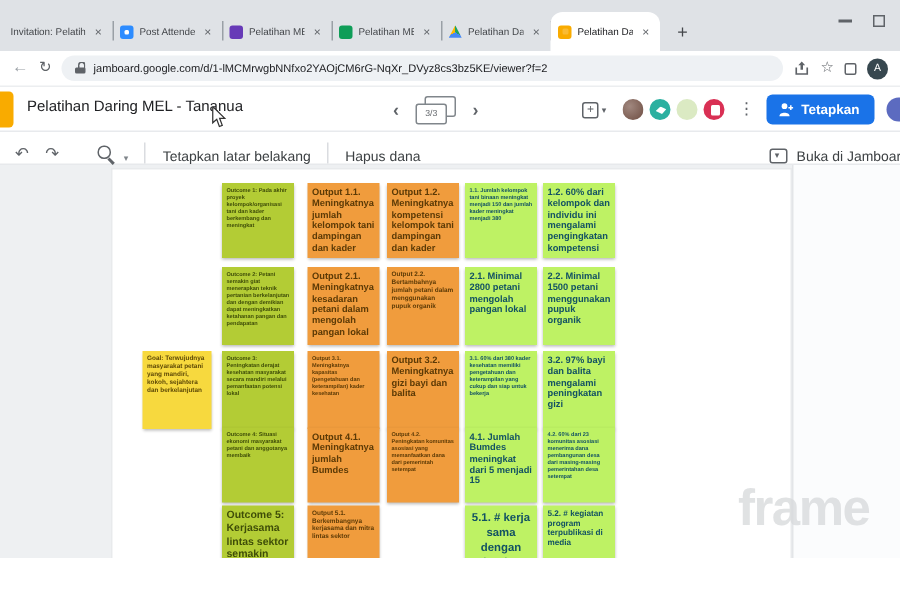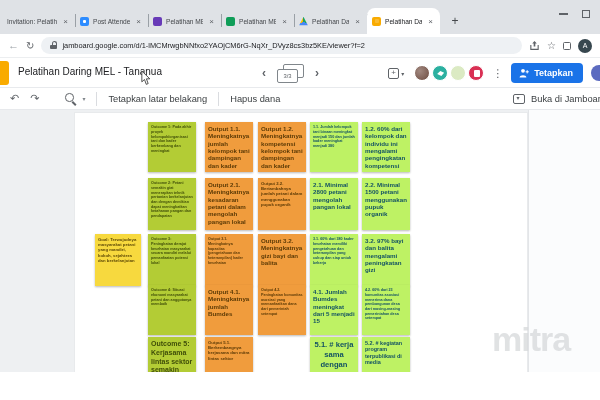--- a/index.html
+++ b/index.html
@@ -84,21 +84,21 @@
   .av4{background:#d93054;position:relative}
   .av4::after{content:"";position:absolute;left:5px;top:4px;width:6px;height:7px;background:#fff;border-radius:1px}
   .i-kebab{color:#5f6368;font-size:11px;line-height:1}
   .i-kebab::before{content:"⋮"}
   .btn-share{height:20px;background:#1a73e8;border-radius:4px;display:flex;align-items:center;gap:5px;
     padding:0 10px 0 8px;color:#fff;font-size:9px;font-weight:bold}
   .av-edge{width:16px;height:16px;border-radius:50%;background:#5c6bc0;margin-right:-7px}
 
   
   .jamtools{position:absolute;left:0;top:88px;width:600px;height:22px;background:#fff;border-bottom:1px solid #e7e9ec;
-    display:flex;align-items:center;gap:11px;padding:0 10px}
+    display:flex;align-items:flex-end;gap:11px;padding:0 10px}
   .i-undo,.i-redo{color:#5f6368;font-size:11px;line-height:1}
   .i-undo::before{content:"↶"}
   .i-redo::before{content:"↷"}
   .i-zoomtool{position:relative;width:13px;height:13px;margin-left:14px}
   .i-zoomtool::before{content:"";position:absolute;left:1px;top:1px;width:6.5px;height:6.5px;border:1.4px solid #5f6368;border-radius:50%}
   .i-zoomtool::after{content:"";position:absolute;left:9px;top:9px;width:4.5px;height:1.6px;background:#5f6368;transform:rotate(45deg);transform-origin:0 0}
   .tool-caret{font-size:6px;color:#80868b;margin-left:-6px}
   .tool-caret::before{content:"▾"}
   .vsep{width:1px;height:14px;background:#dadce0}
   .tool-label{font-size:9.3px;color:#3c4043;white-space:nowrap}
@@ -323,19 +323,19 @@
           <span class="txt">Output 5.1. Berkembangnya kerjasama dan mitra lintas sektor</span>
         </div>
       <div class="note n-blue t-xxl" style="left:235px;top:224px;width:48px;height:44px">
           <span class="txt">5.1. # kerja sama dengan mitra baru</span>
         </div>
       <div class="note n-blue t-mid" style="left:287px;top:224px;width:48px;height:44px">
           <span class="txt">5.2. # kegiatan program terpublikasi di media</span>
         </div>
 
     </div>
-    <div class="watermark">mitra</div>
+    <div class="watermark">frame</div>
   </div>
 
   <div class="bottombar"></div>
   <div class="meet-icon"></div>
 
 </div>
 
 </body></html>

